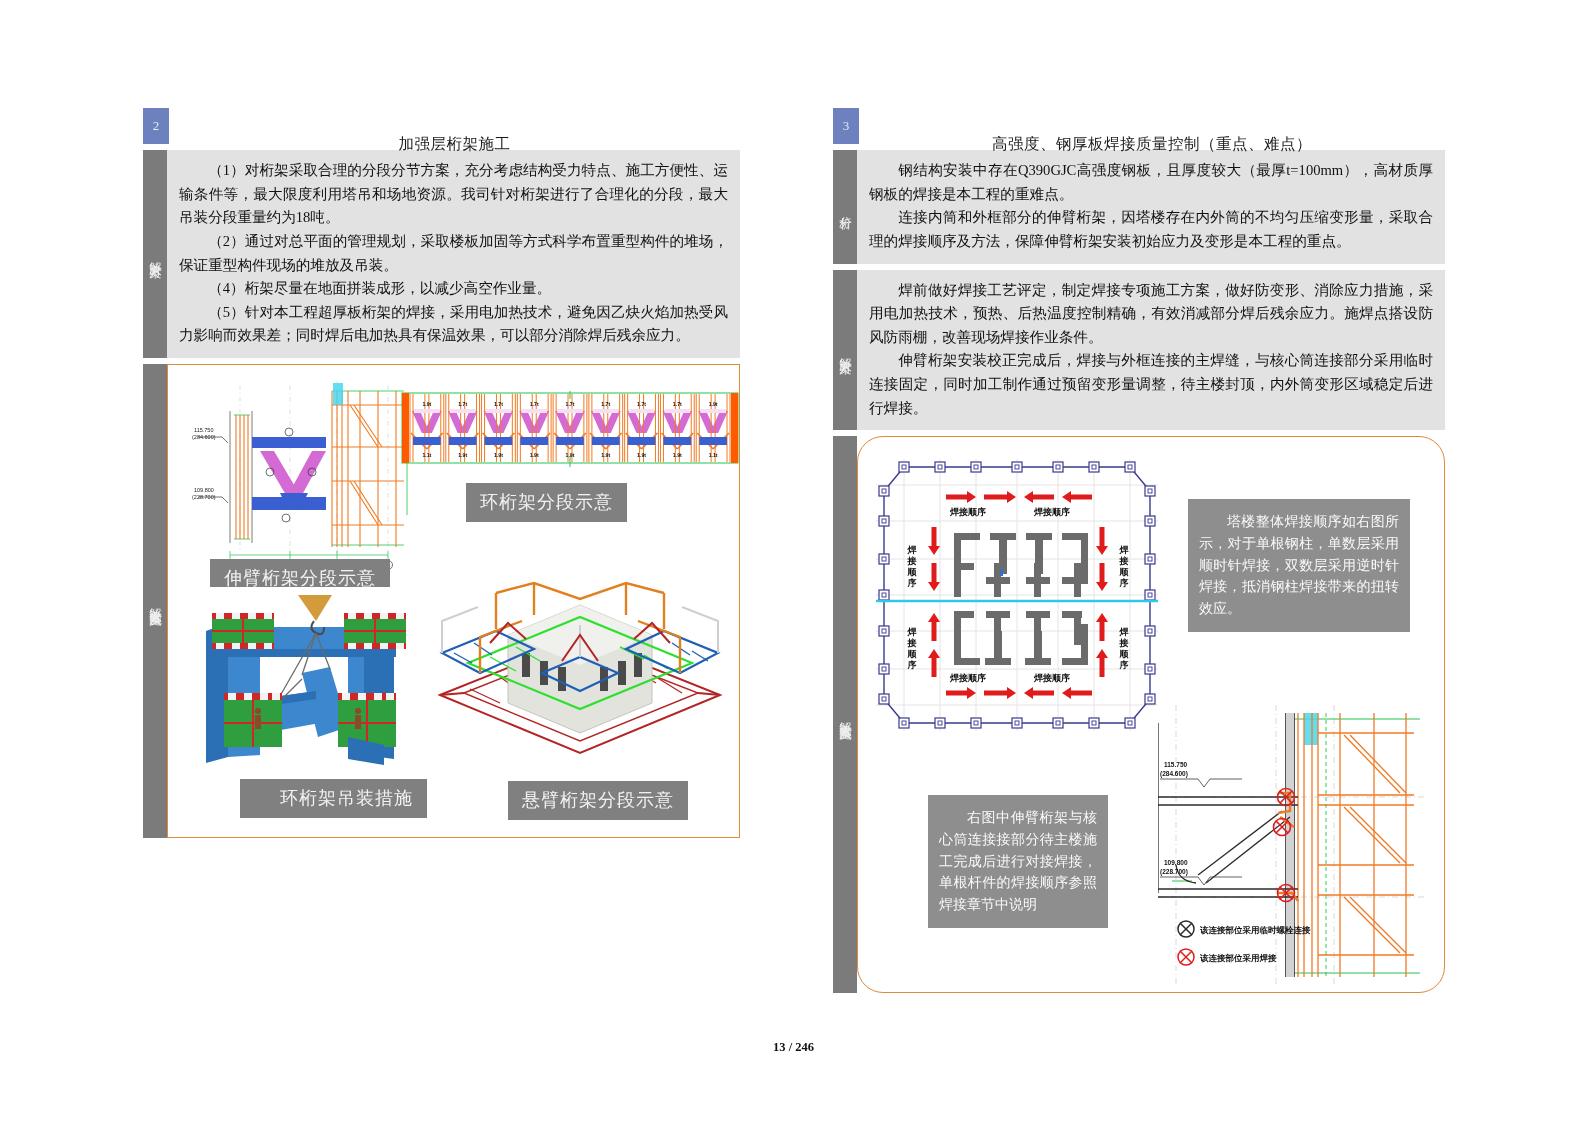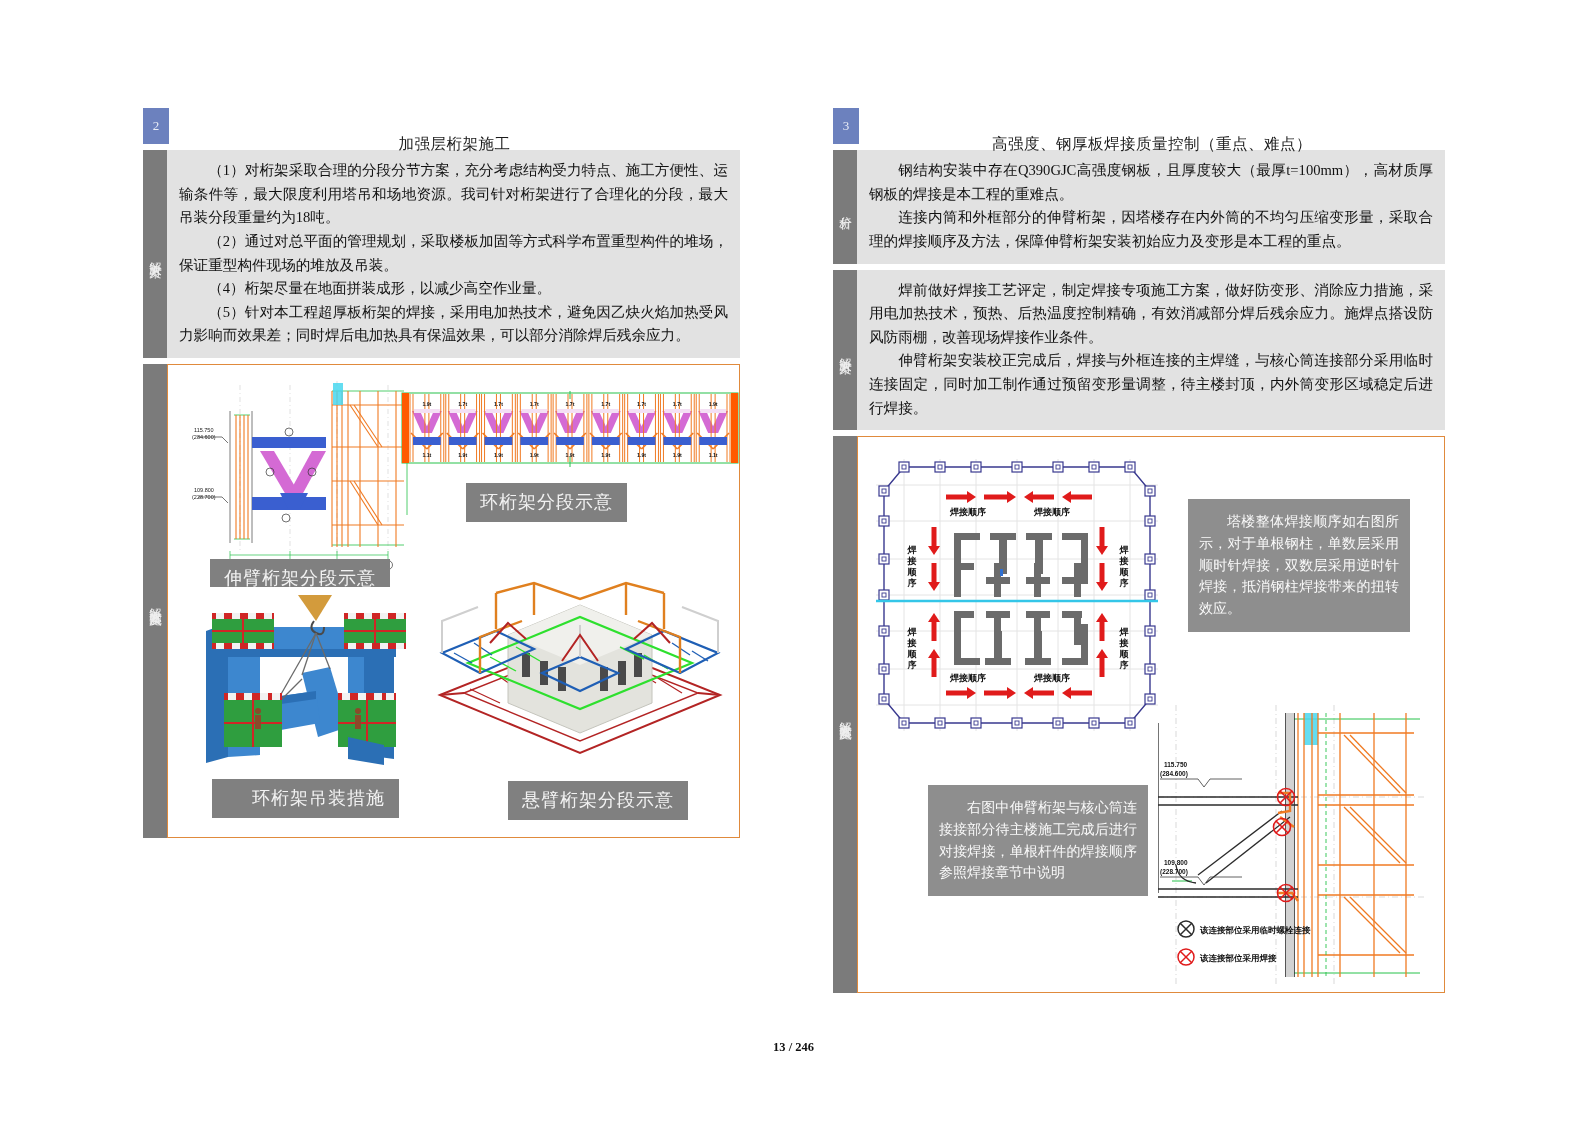--- a/index.html
+++ b/index.html
@@ -91,21 +91,21 @@
   .row-media .row-body {
     padding: 0;
     background: #ffffff;
   }
   .media-frame {
     border: 1.6px solid #e08a3c;
     background: #ffffff;
     position: relative;
   }
   #media-left  { height: 474px; }
-  #media-right { height: 557px; }
+  #media-right { height: 557px; border-radius: 26px; }
 
   
   .caption {
     position: absolute;
     background: #808080;
     color: #f2f2f2;
     font-size: 18px;
     padding: 5px 14px;
     letter-spacing: 1px;
     white-space: nowrap;
@@ -499,21 +499,21 @@
                 <circle cx="60" cy="124" r="3"></circle>
                   <rect x="57" y="128" width="6" height="14"></rect>
                 <circle cx="160" cy="124" r="3"></circle>
                   <rect x="157" y="128" width="6" height="14"></rect>
               </g>
 
               <polygon points="150,150 186,158 186,178 150,172" fill="#2b6fb5"></polygon>
             </svg>
           </div>
 
-          <div class="caption" style="left:44px; top:414px;padding-left:40px;">环桁架吊装措施</div>
+          <div class="caption" style="left:72px; top:414px;padding-left:40px;">环桁架吊装措施</div>
 
           <div class="fig" style="left:262px; top:212px;">
             <svg width="300" height="195" viewBox="0 0 300 195">
               <rect width="300" height="195" fill="#ffffff"></rect>
 
               <g stroke="#b32424" stroke-width="2" fill="none">
                 <polygon points="10,118 150,62 290,118 150,176"></polygon>
                 <polygon points="34,116 150,70 268,116 150,164" stroke-width="1.4"></polygon>
                 <line x1="10" y1="118" x2="34" y2="116"></line>
                 <line x1="290" y1="118" x2="268" y2="116"></line>
@@ -796,21 +796,21 @@
                   <text x="92" y="222" font-size="9" text-anchor="middle" font-weight="bold" fill="#111" font-family="'Liberation Sans',sans-serif">焊接顺序</text>
                   <text x="176" y="222" font-size="9" text-anchor="middle" font-weight="bold" fill="#111" font-family="'Liberation Sans',sans-serif">焊接顺序</text>
                 </g>
             </svg>
           </div>
 
           <div class="note-box" style="left:330px; top:62px; width:222px;">
             <p>塔楼整体焊接顺序如右图所示，对于单根钢柱，单数层采用顺时针焊接，双数层采用逆时针焊接，抵消钢柱焊接带来的扭转效应。</p>
           </div>
 
-          <div class="note-box" style="left:70px; top:348px; width:220px;">
+          <div class="note-box" style="left:70px; top:358px; width:180px;">
             <p>右图中伸臂桁架与核心筒连接接部分待主楼施工完成后进行对接焊接，单根杆件的焊接顺序参照焊接章节中说明</p>
           </div>
 
           <div class="fig" style="left:300px; top:268px;">
             <svg width="268" height="280" viewBox="0 0 268 280">
               <rect width="268" height="280" fill="#ffffff"></rect>
 
               <g stroke="#cfcfcf" stroke-width="0.8" stroke-dasharray="6 3 1 3">
                 <line x1="18" y1="0" x2="18" y2="280"></line>
                 <line x1="118" y1="0" x2="118" y2="280"></line>

